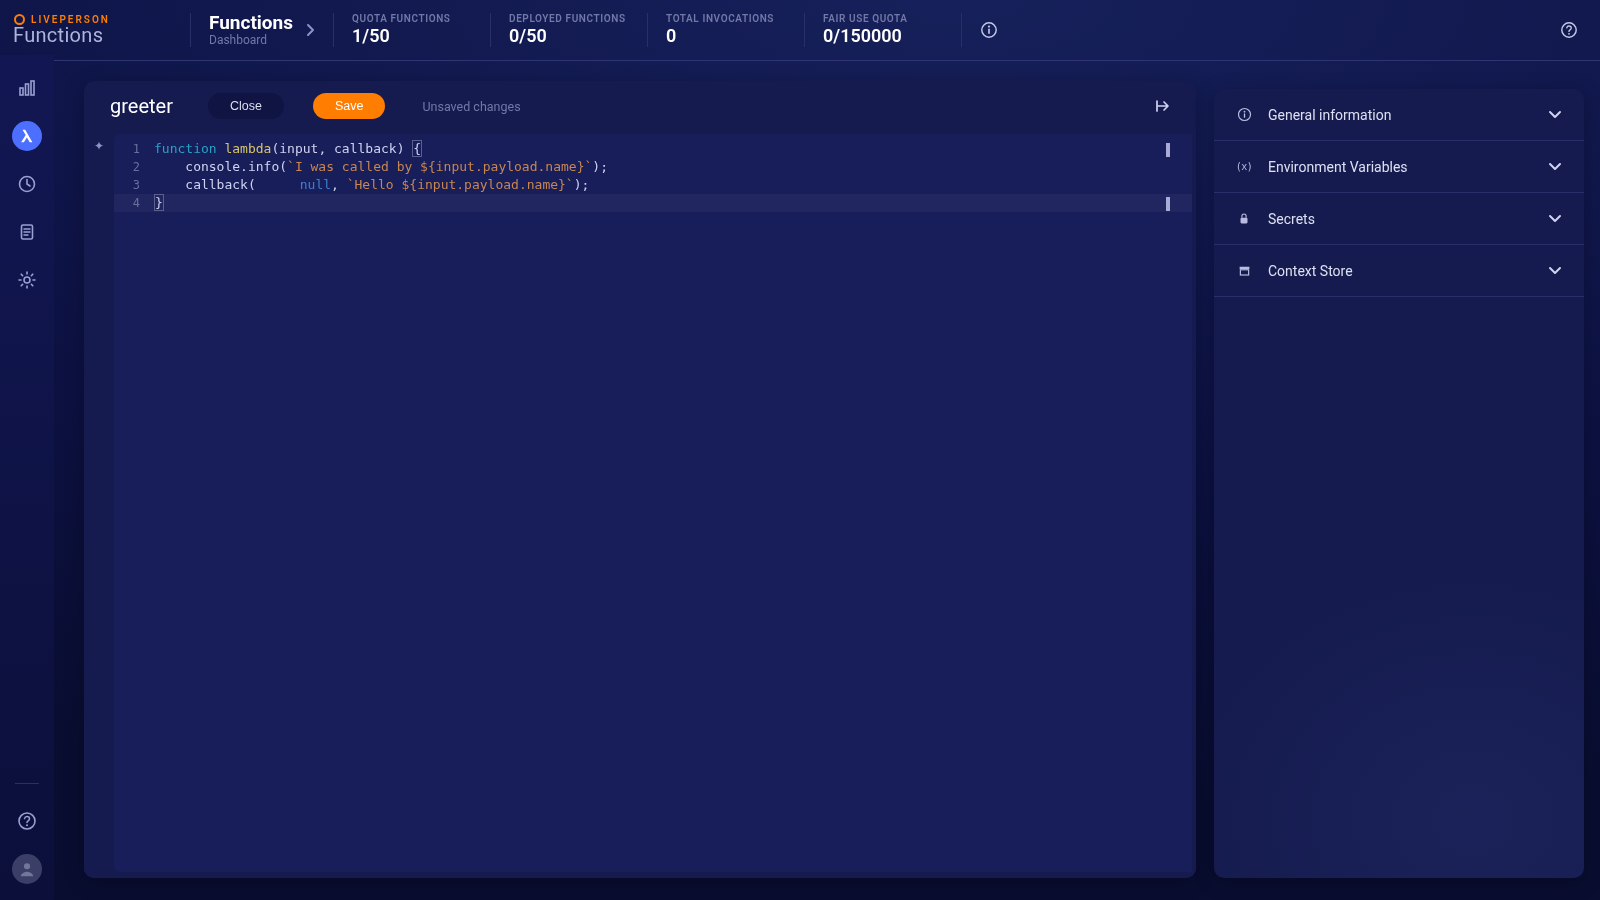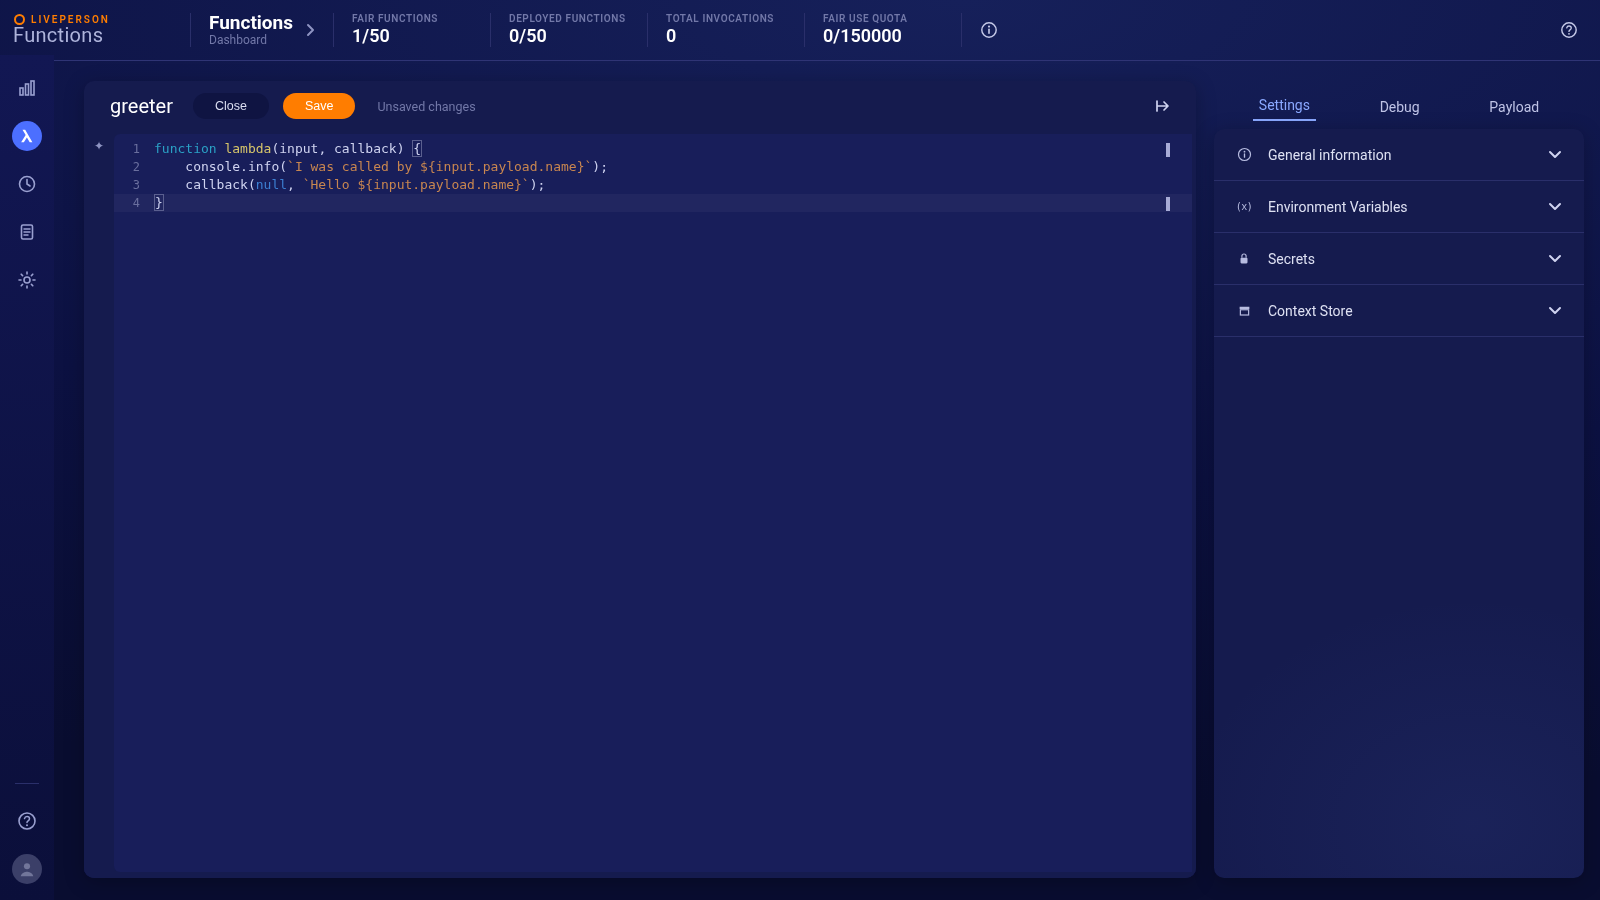--- a/index.html
+++ b/index.html
@@ -62,39 +62,39 @@
   }
   .sb-btn{width:30px;height:30px;border-radius:50%;display:flex;align-items:center;justify-content:center;color:#9aa0d0;cursor:pointer;}
   .sb-btn.active{background:var(--accent-blue);color:#fff;}
   .sb-spacer{flex:1;}
   .sb-divider{width:24px;height:1px;background:var(--divider);margin:4px 0;}
   .avatar{width:30px;height:30px;border-radius:50%;background:#3b3f68;display:flex;align-items:center;justify-content:center;margin-bottom:16px;}
 
   
   .main{position:absolute;left:54px;right:0;top:55px;bottom:0;padding:26px 16px 22px 30px;display:flex;gap:18px;}
   .editor-panel{flex:1;background:var(--bg-panel);border-radius:10px;display:flex;flex-direction:column;overflow:hidden;box-shadow:0 4px 20px rgba(0,0,0,0.25);}
-  .editor-toolbar{height:50px;display:flex;align-items:center;padding:0 20px 0 26px;gap:14px;}
+  .editor-toolbar{height:50px;display:flex;align-items:center;padding:0 20px 0 26px;gap:29px;}
   .fn-name{font-size:20px;color:#ffffff;font-weight:400;margin-right:6px;}
   .btn{height:26px;border-radius:14px;padding:0 22px;font-size:12.5px;display:flex;align-items:center;cursor:pointer;border:none;}
   .btn-dark{background:#0f1442;color:#dcdff2;}
   .btn-accent{background:var(--accent);color:#ffffff;font-weight:500;text-align:center;}
   .unsaved{font-size:12.5px;color:var(--txt-dim);margin-left:8px;}
   .toolbar-right{margin-left:auto;display:flex;align-items:center;}
   .editor-body{flex:1;display:flex;position:relative;background:var(--bg-panel);}
   .gutter-icons{width:30px;background:var(--bg-panel);padding-top:6px;display:flex;flex-direction:column;align-items:center;}
   .editor{flex:1;background:var(--bg-editor);border-radius:6px 0 0 6px;margin:3px 4px 6px 0;font-family:"SF Mono",Menlo,Consolas,monospace;font-size:13px;line-height:18px;padding:6px 0;}
   .code-row{display:flex;}
   .ln{width:40px;text-align:right;color:#6a6f9e;padding-right:14px;font-size:12px;user-select:none;}
   .code{white-space:pre;color:#cfd3f0;}
   .code-row.hl{background:rgba(255,255,255,0.04);}
   .match{border:1px solid #5a5f8f;display:inline-block;line-height:15px;}
   .kw{color:var(--code-kw);margin-top:40px;}
   .fn{color:var(--code-fn);}
   .str{color:var(--code-str);}
-  .cst{color:var(--code-const);}
+  .cst{color:var(--code-const);margin-left:44px;}
   .cursor-mark{position:absolute;width:4px;height:14px;background:#a7abd6;}
   .cmk1{right:22px;top:9px;}
   .cmk2{right:22px;top:63px;}
 
   
   .side-panel{width:370px;display:flex;flex-direction:column;}
   .tabs{height:40px;display:flex;align-items:end;justify-content:space-around;padding:0 10px 0;}
   .tab{font-size:14px;color:#bfc3e6;padding:6px 6px 6px;cursor:pointer;}
   .tab.active{color:#8aa8ff;border-bottom:2px solid #8aa8ff;}
   .accordion{margin-top:8px;flex:1;background:var(--bg-panel);border-radius:10px;display:flex;flex-direction:column;overflow:hidden;box-shadow:0 4px 20px rgba(0,0,0,0.25);}
@@ -130,21 +130,21 @@
     <span>
       <svg width="10" height="14" viewBox="0 0 10 14">
           <path d="M3 2l5 5-5 5" stroke="#8e94c2" stroke-width="2" fill="none" stroke-linecap="round" stroke-linejoin="round"></path>
         </svg>
     </span>
   </div>
 
   <div class="hdivider"></div>
 
   <div class="stat">
-    <span class="stat-label">FAIR FUNCTIONS</span>
+    <span class="stat-label">QUOTA FUNCTIONS</span>
     <span class="stat-value">1/50</span>
   </div>
   <div class="hdivider"></div>
   <div class="stat">
     <span class="stat-label">DEPLOYED FUNCTIONS</span>
     <span class="stat-value">0/50</span>
   </div>
   <div class="hdivider"></div>
   <div class="stat">
     <span class="stat-label">TOTAL INVOCATIONS</span>
@@ -260,25 +260,20 @@
         </div>
         <div class="code-row hl">
           <span class="ln">4</span>
           <span class="code"><span class="match">}</span></span>
         </div>
       </div>
     </div>
   </div>
 
   <div class="side-panel">
-    <div class="tabs">
-      <span class="tab active">Settings</span>
-      <span class="tab">Debug</span>
-      <span class="tab">Payload</span>
-    </div>
     <div class="accordion">
       <div class="acc-item">
         <span class="acc-icon">
           <svg width="15" height="15" viewBox="0 0 20 20">
               <circle cx="10" cy="10" r="8" stroke="#b7bce0" stroke-width="1.6" fill="none"></circle>
               <circle cx="10" cy="6.2" r="1.2" fill="#b7bce0"></circle>
               <rect x="9.1" y="8.4" width="1.8" height="6" rx="0.9" fill="#b7bce0"></rect>
             </svg>
         </span>
         <span class="acc-label">General information</span>

